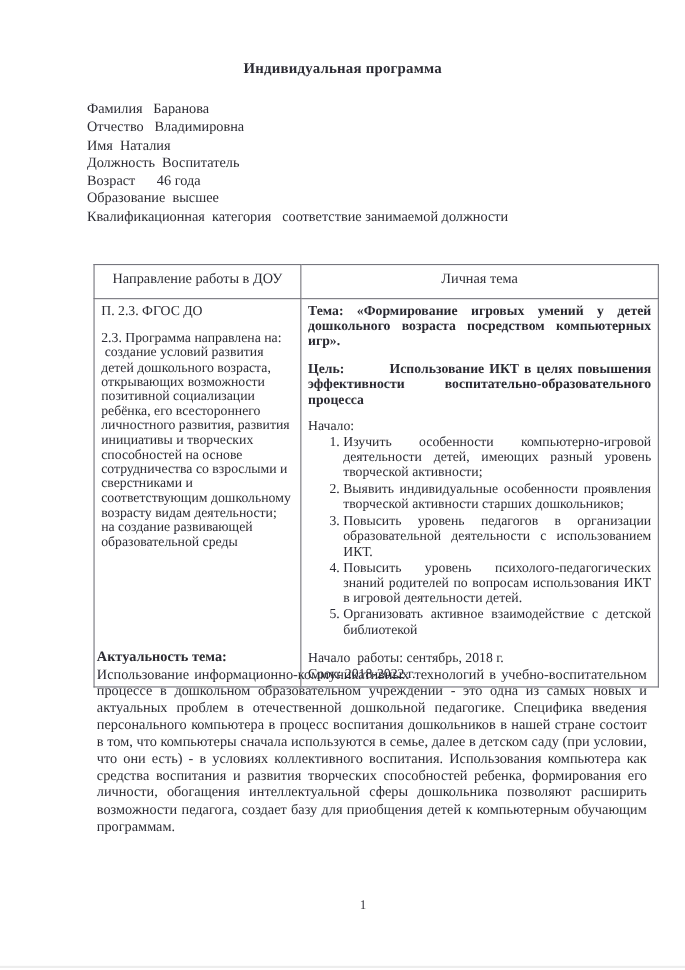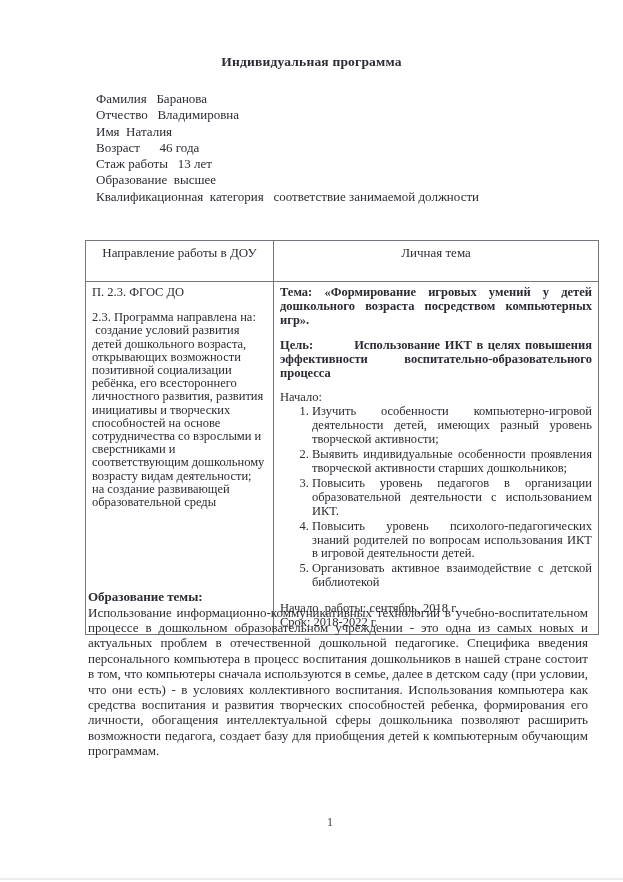--- a/index.html
+++ b/index.html
@@ -27,21 +27,21 @@
     width: 623px;
     margin: 0;
     text-align: center;
     font-size: 13.5px;
     font-weight: bold;
     letter-spacing: 0.2px;
   }
   .profile {
     position: absolute;
     top: 91px;
-    left: 96px;
+    left: 79px;
     width: 510px;
     font-size: 13px;
     line-height: 16.3px;
   }
   .profile-line {
     white-space: pre-wrap;
   }
   .program-table {
     position: absolute;
     top: 240px;
@@ -53,21 +53,21 @@
   }
   .program-table th,
   .program-table td {
     border: 1px solid #75757d;
     vertical-align: top;
   }
   .program-table th {
     font-weight: normal;
     text-align: center;
     font-size: 13px;
-    padding: 3px 2px 20px;
+    padding: 3px 2px 10px;
     height: 17px;
     vertical-align: middle;
   }
   .col-left  { width: 183px; }
   .col-right { width: 320px; }
   .program-table td {
     height: 306px;
     padding: 4px 6px;
     overflow: hidden;
   }
@@ -141,22 +141,22 @@
 <body>
 
 <div class="page">
 
   <h1 class="doc-title">Индивидуальная программа</h1>
 
   <div class="profile">
     <div class="profile-line">Фамилия   Баранова</div>
     <div class="profile-line">Отчество   Владимировна</div>
     <div class="profile-line">Имя  Наталия</div>
+    <div class="profile-line">Должность  Воспитатель</div>
     <div class="profile-line">Возраст      46 года</div>
-    <div class="profile-line">Стаж работы   13 лет</div>
     <div class="profile-line">Образование  высшее</div>
     <div class="profile-line">Квалификационная  категория   соответствие занимаемой должности</div>
   </div>
 
   <table class="program-table">
     <thead>
       <tr>
         <th class="col-left">Направление работы в ДОУ</th>
         <th class="col-right">Личная тема</th>
       </tr>
@@ -181,21 +181,21 @@
             <li>Организовать активное взаимодействие с детской библиотекой</li>
           </ol>
           <p class="start-line">Начало  работы: сентябрь, 2018 г.</p>
           <p class="term-line">Срок: 2018-2022 г.</p>
         </td>
       </tr>
     </tbody>
   </table>
 
   <div class="relevance">
-    <div class="relevance-heading">Образование темы:</div>
+    <div class="relevance-heading">Актуальность тема:</div>
     <div class="relevance-body">Использование информационно-коммуникативных технологий в учебно-воспитательном процессе в дошкольном образовательном учреждении - это одна из самых новых и актуальных проблем в отечественной дошкольной педагогике. Специфика введения персонального компьютера в процесс воспитания дошкольников в нашей стране состоит в том, что компьютеры сначала используются в семье, далее в детском саду (при условии, что они есть) - в условиях коллективного воспитания. Использования компьютера как средства воспитания и развития творческих способностей ребенка, формирования его личности, обогащения интеллектуальной сферы дошкольника позволяют расширить возможности педагога, создает базу для приобщения детей к компьютерным обучающим программам.</div>
   </div>
 
   <div class="page-number">1</div>
 
   <div class="scan-edge"></div>
 
 </div>
 
 </body></html>

